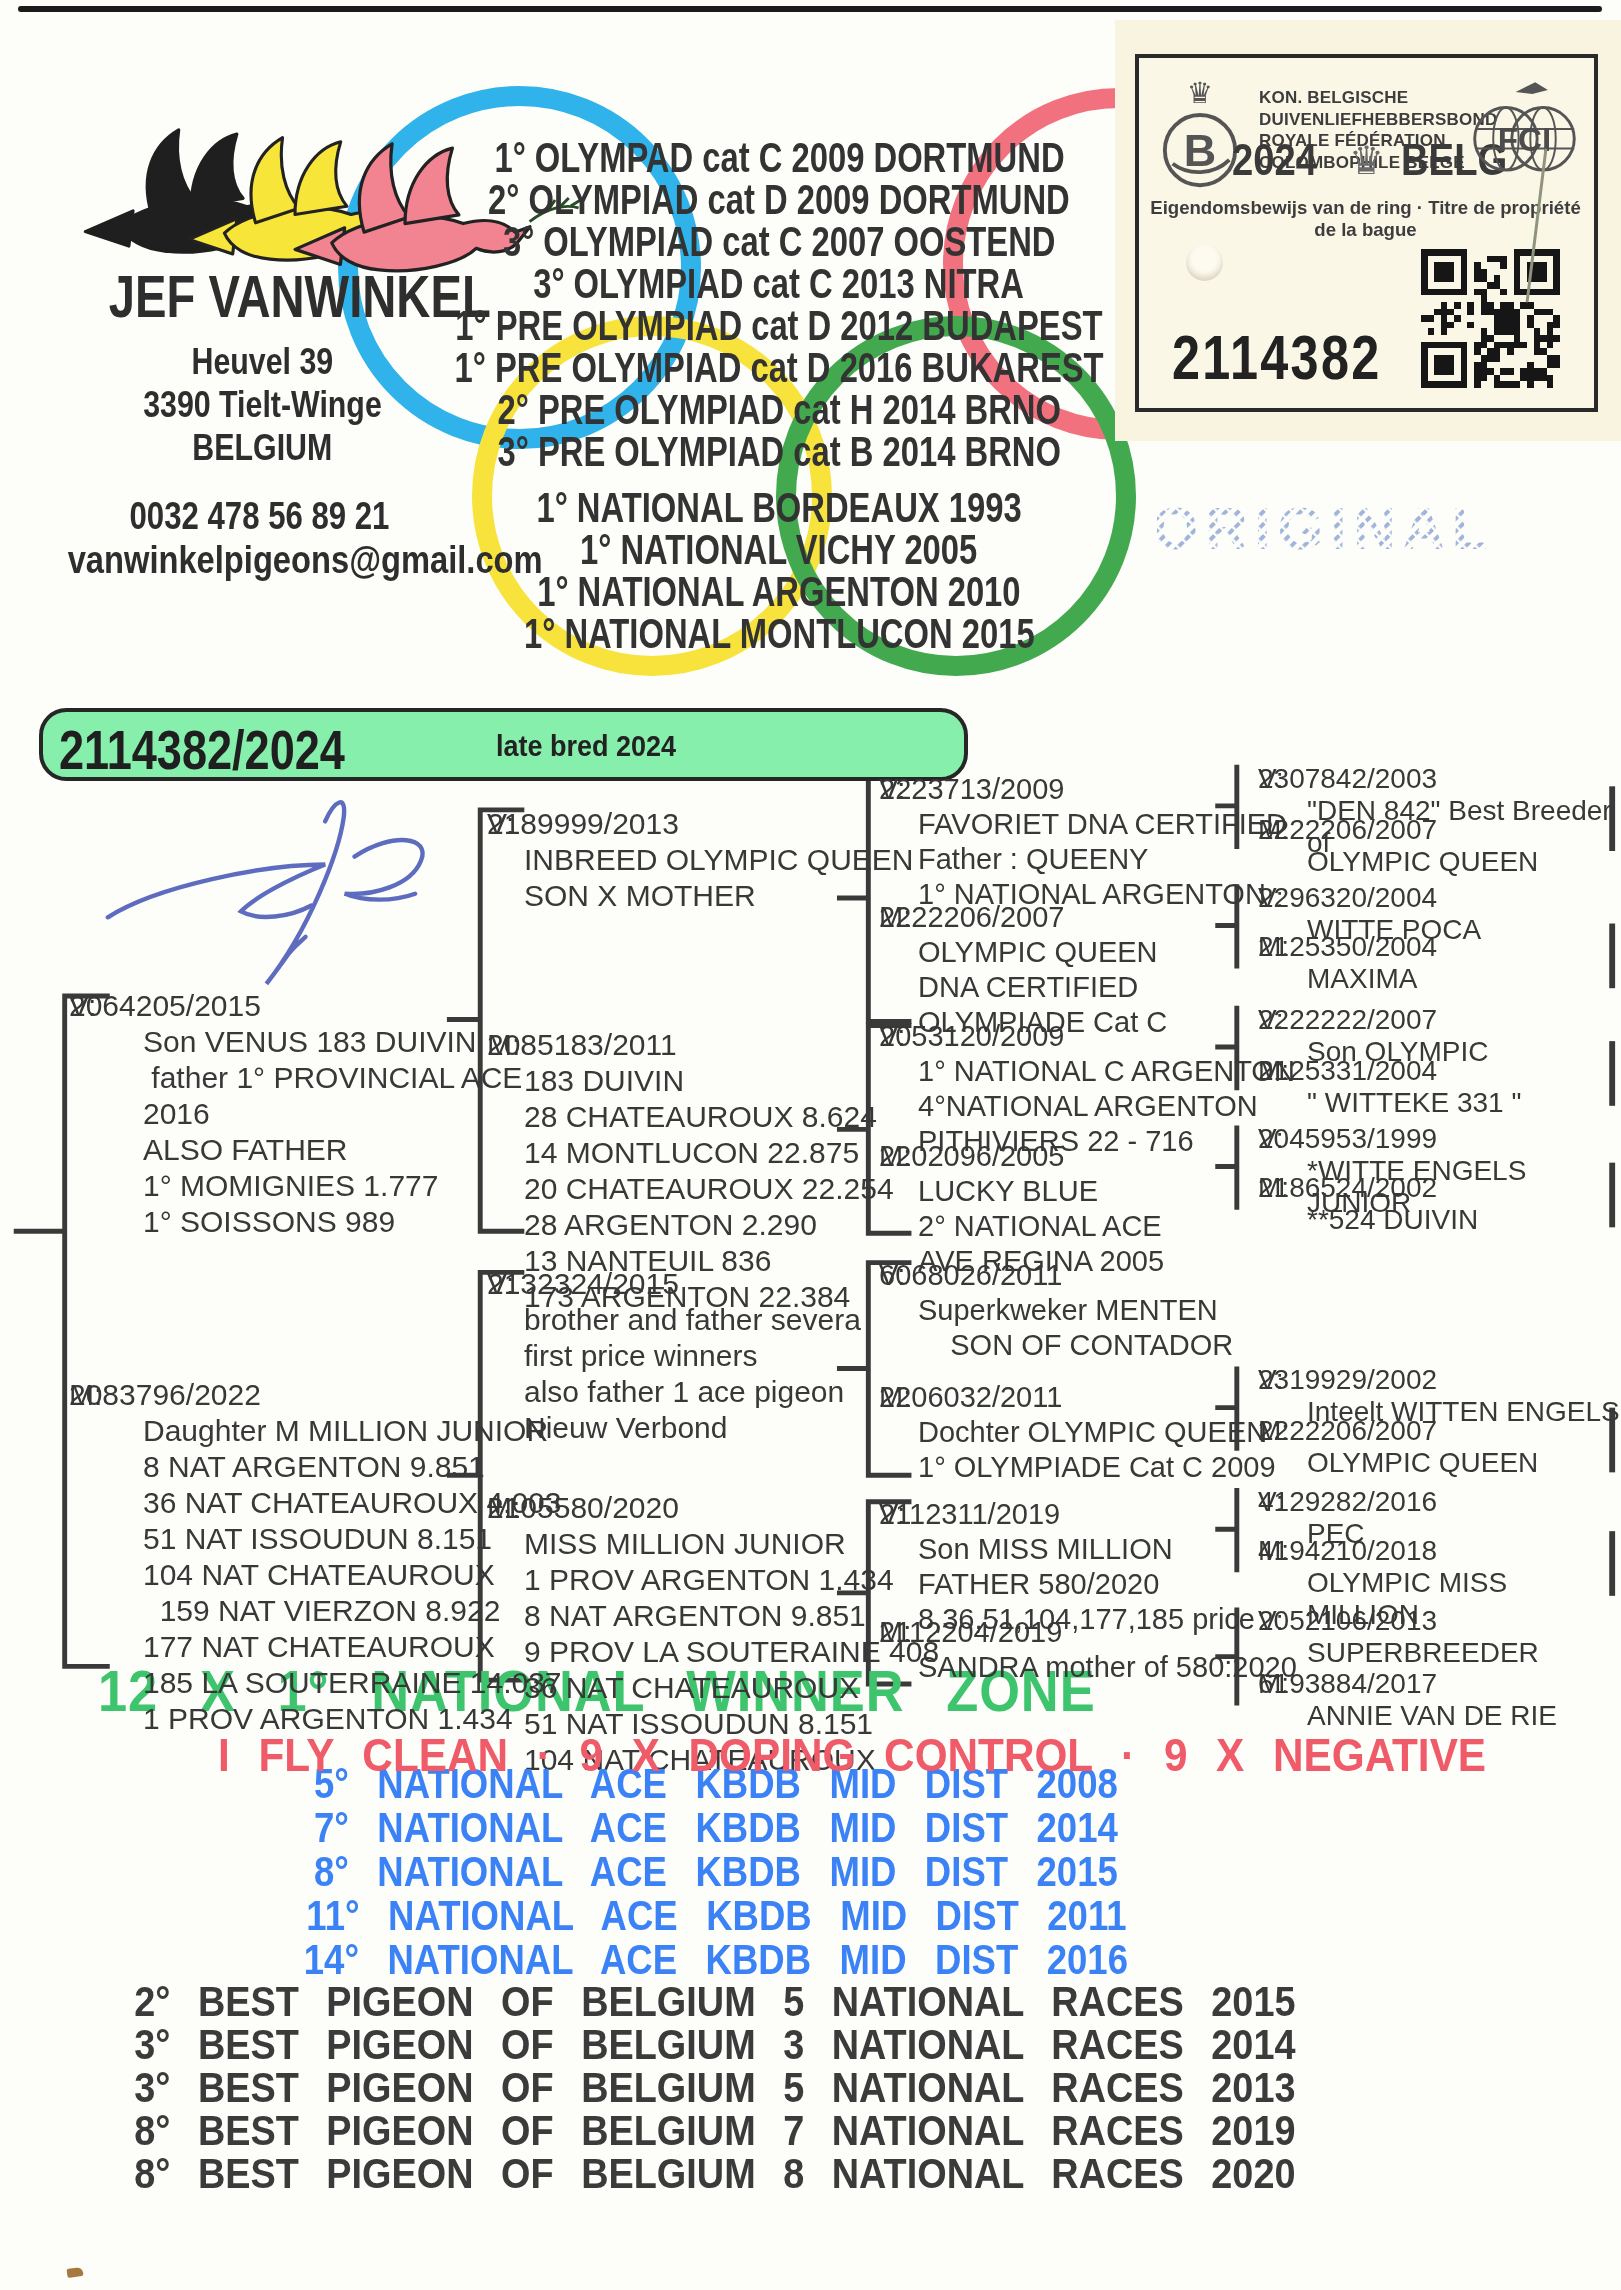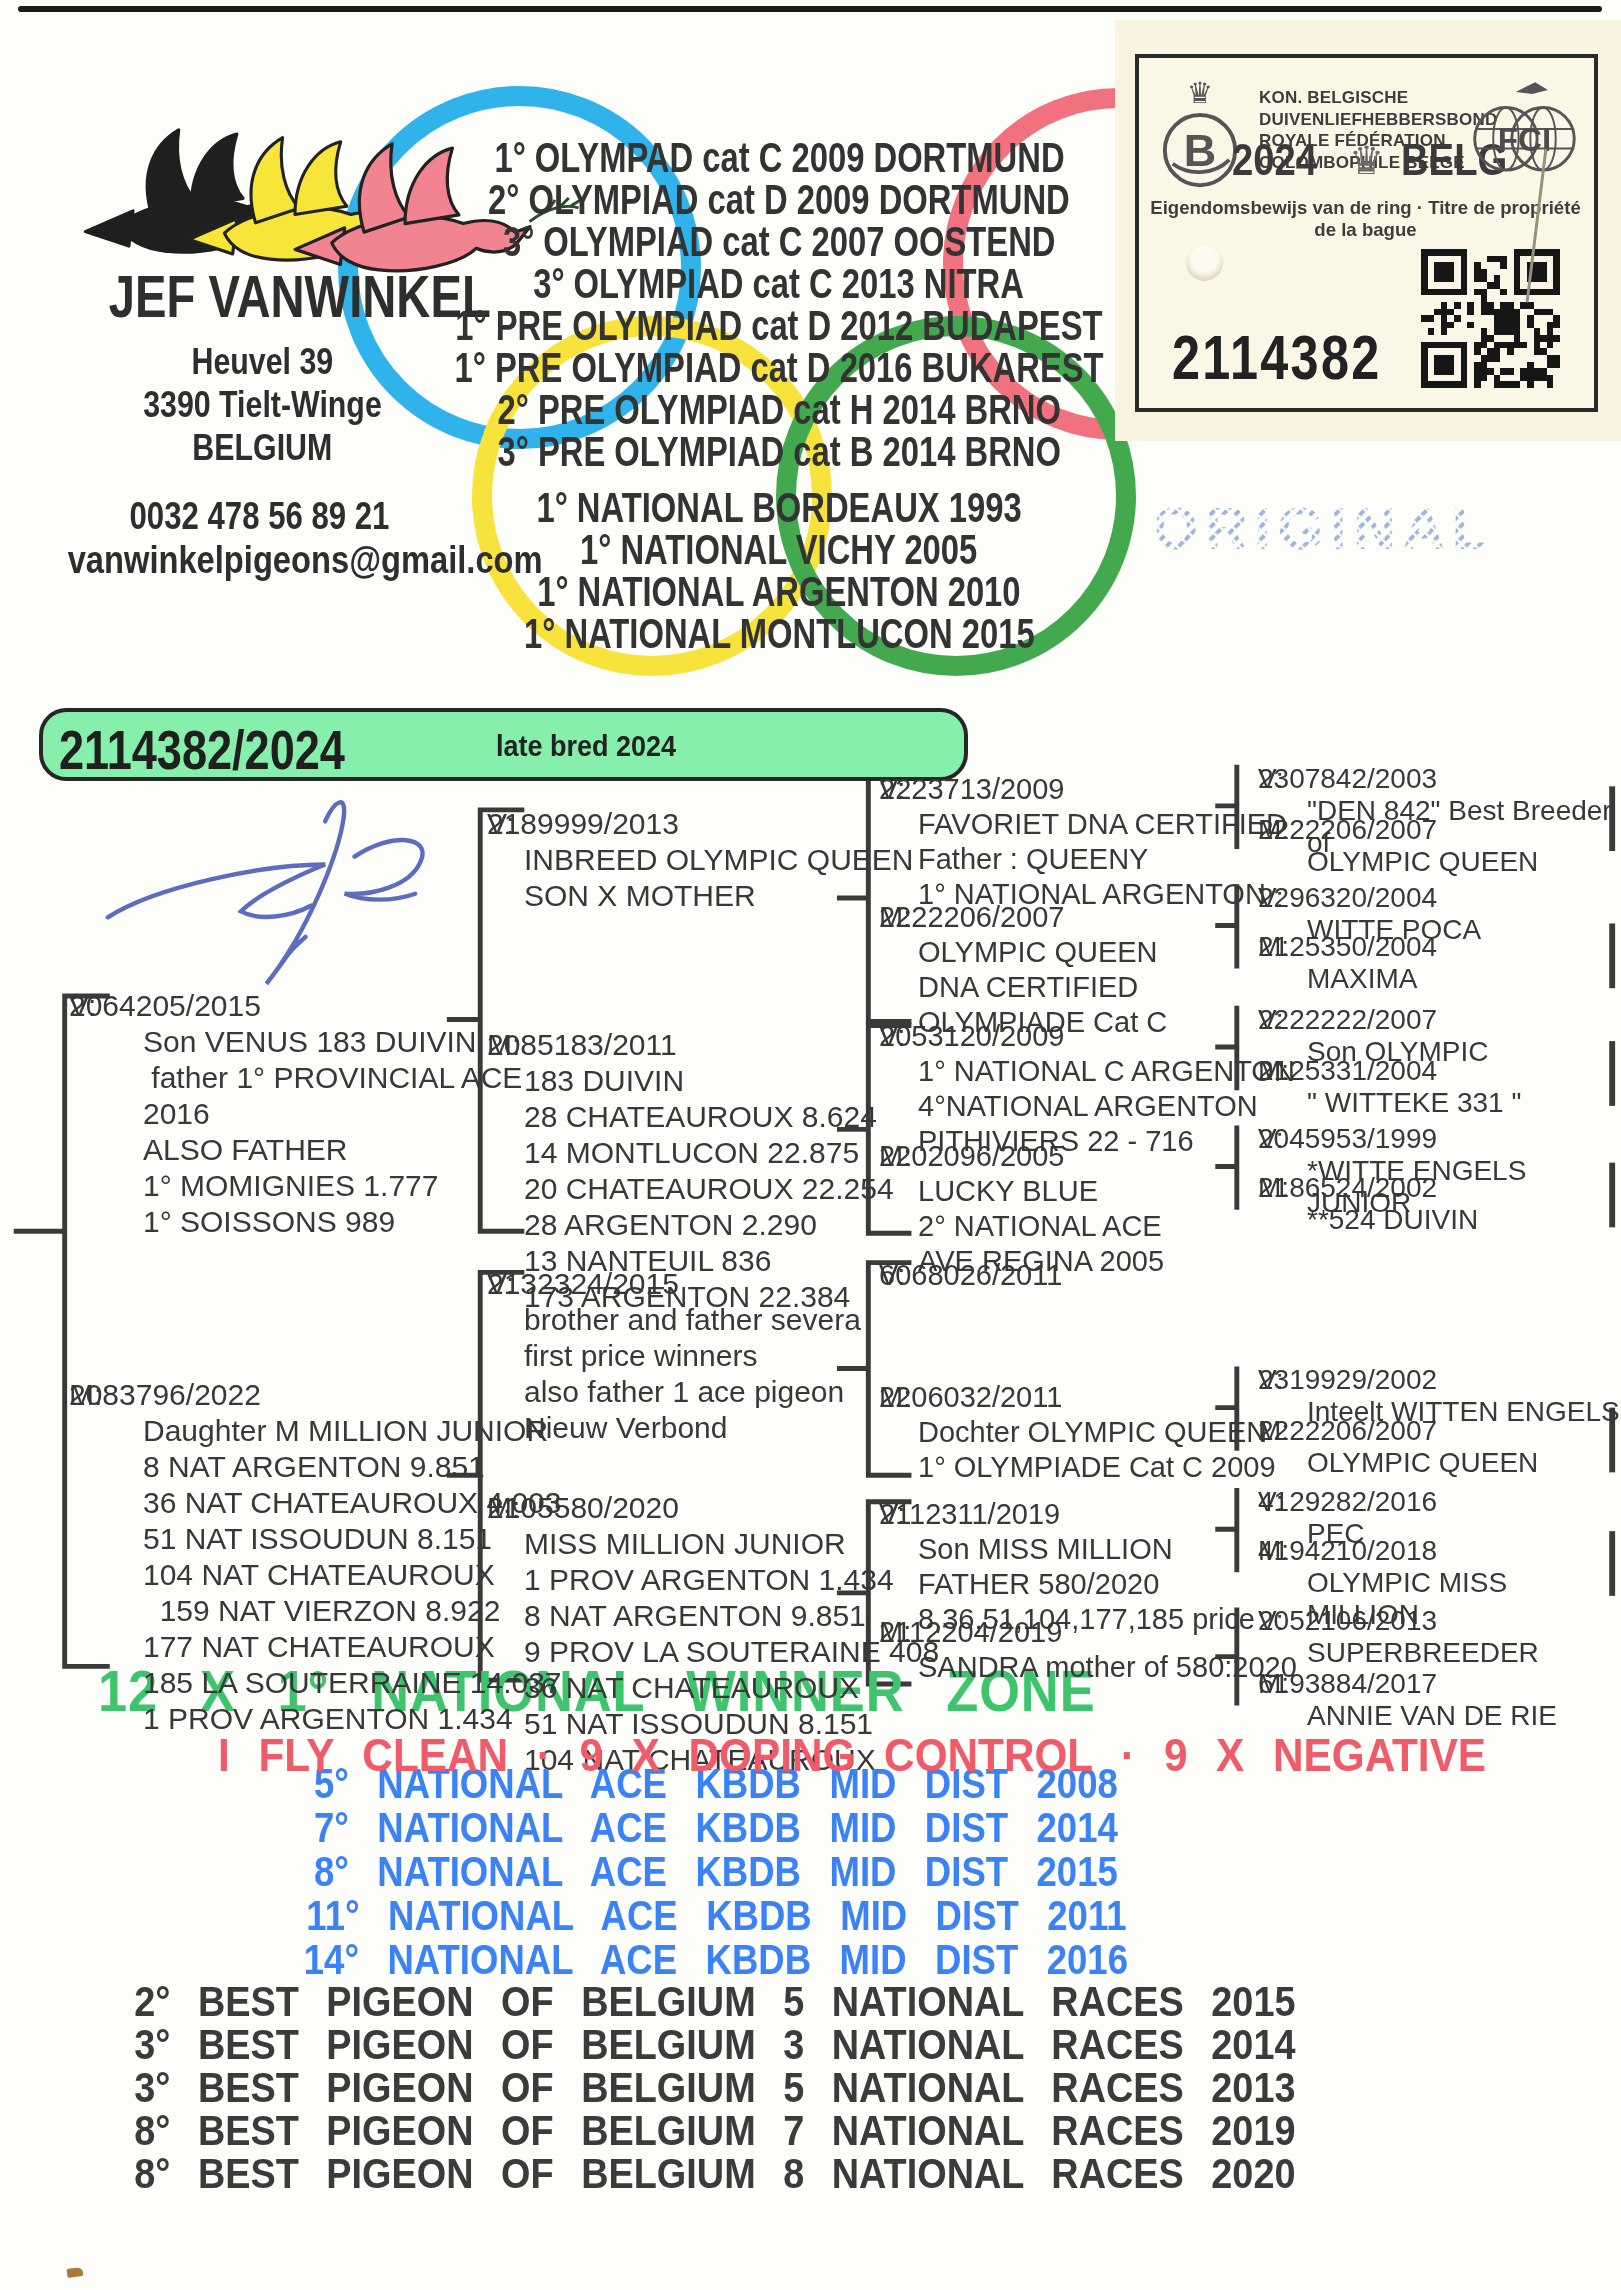--- a/index.html
+++ b/index.html
@@ -455,20 +455,22 @@
       </div>
     <div class="desc">LUCKY BLUE
 2° NATIONAL ACE
 AVE REGINA 2005</div>
   </div>
   <div class="entry g3" style="left:879px;top:1258px">
     <div class="l1">
         <span class="pfx">V:</span>
         <span class="ring">6068026/2011</span>
       </div>
+    <div class="desc">Superkweker MENTEN
+    SON OF CONTADOR</div>
   </div>
   <div class="entry g3" style="left:879px;top:1380px">
     <div class="l1">
         <span class="pfx">M:</span>
         <span class="ring">2206032/2011</span>
       </div>
     <div class="desc">Dochter OLYMPIC QUEEN
 1° OLYMPIADE Cat C 2009</div>
   </div>
   <div class="entry g3" style="left:879px;top:1497px">

